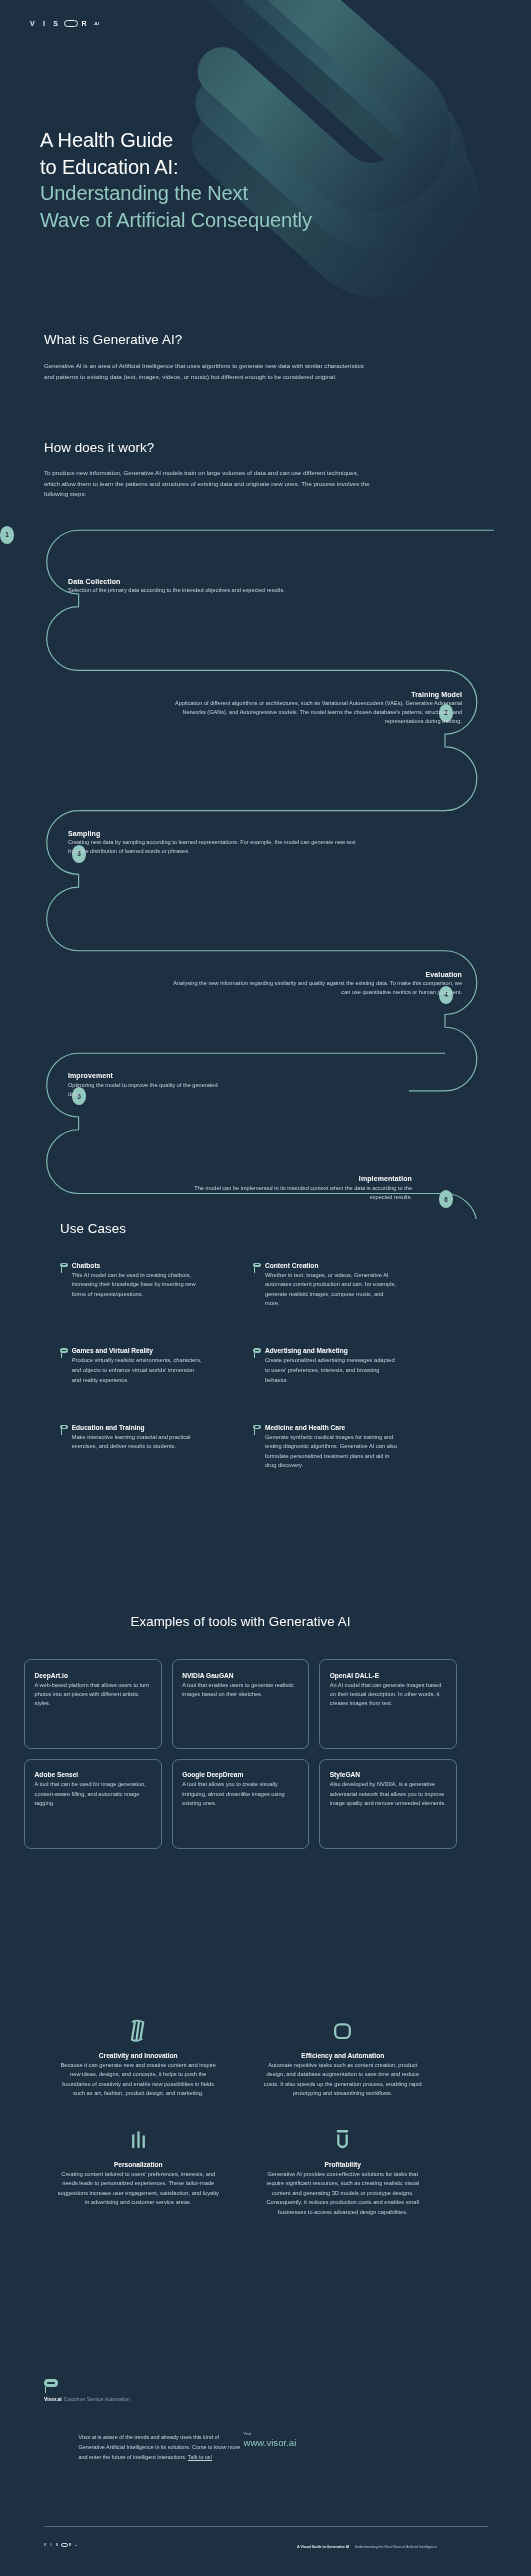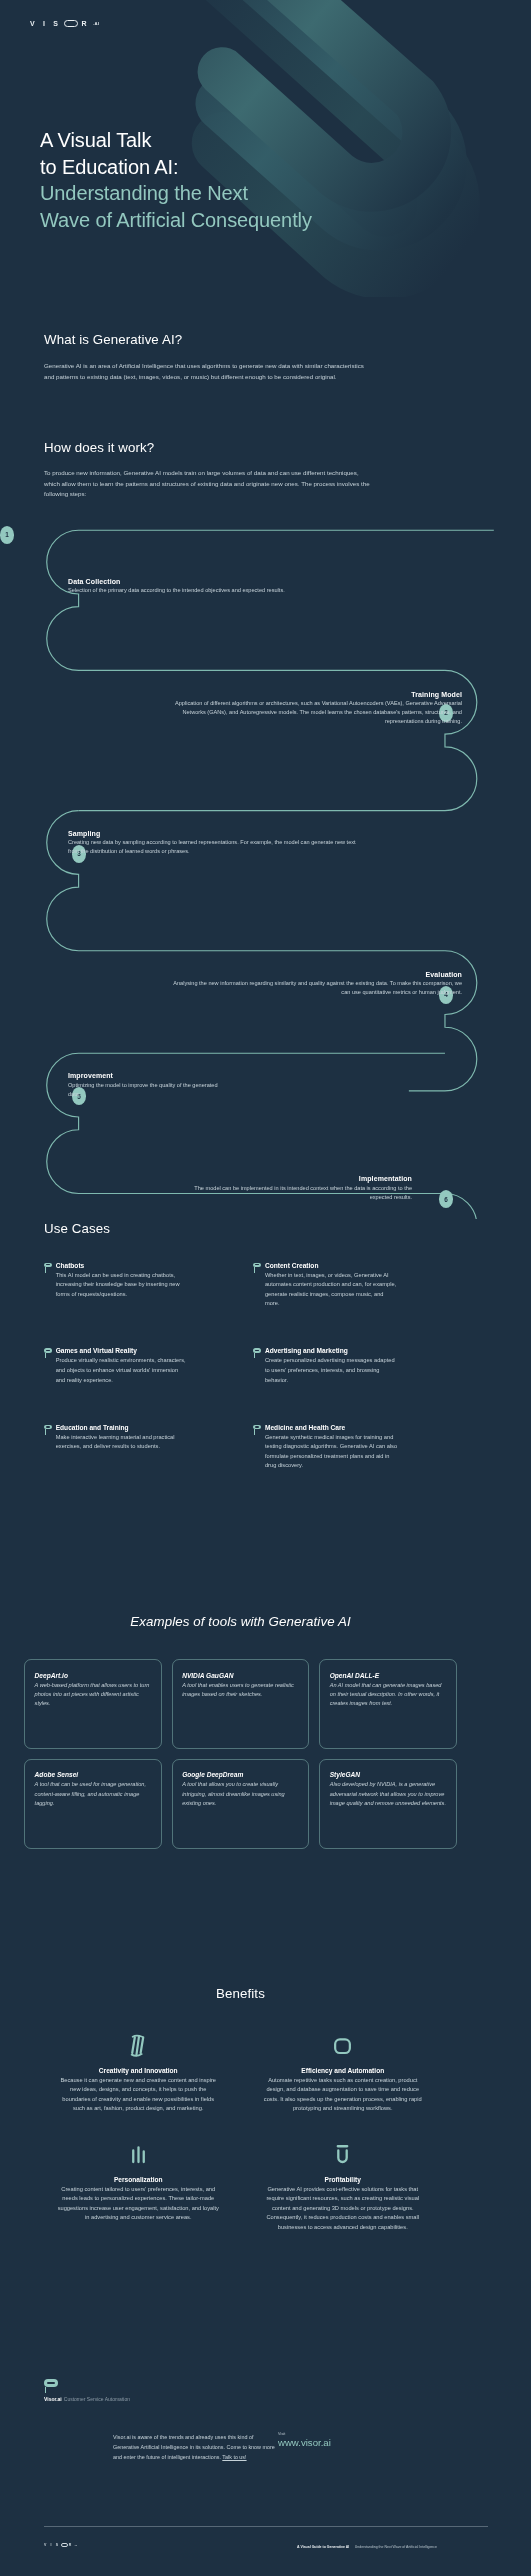--- a/index.html
+++ b/index.html
@@ -121,21 +121,21 @@
     </div>
 
     <div class="logo">
       <span class="logo-letters">V I S</span>
       <span class="logo-pill"></span>
       <span class="logo-letters">R</span>
       <span class="logo-ai">.AI</span>
     </div>
 
     <h1 class="hero-title">
-      <span class="l white">A Visual Talk</span>
+      <span class="l white">A Health Guide</span>
       <span class="l white">to Education AI:</span>
       <span class="l teal">Understanding the Next</span>
       <span class="l teal">Wave of Artificial Consequently</span>
     </h1>
   </section>
 
   <section class="sec" style="top:332px;">
     <div style="padding:0 44px;">
       <h2 class="sec-title">What is Generative AI?</h2>
       <p class="body" style="margin-top:14px;max-width:327px;">Generative AI is an area of Artificial Intelligence that uses algorithms to generate new data with similar characteristics and patterns to existing data (text, images, videos, or music) but different enough to be considered original.</p>
@@ -216,21 +216,21 @@
           <span>6</span>
         </div>
       <div class="step r" style="right:69px;top:126px;">
         <h3>Implementation</h3>
         <p style="max-width:234px;margin-left:auto;">The model can be implemented in its intended context when the data is according to the expected results.</p>
       </div>
     </div>
   </section>
 
   <section class="sec" style="top:1221px;">
-    <div style="padding:0 44px;">
+    <div style="padding:0 60px;">
       <h2 class="sec-title">Use Cases</h2>
 
       <div class="uc-grid" style="margin-top:25.5px;">
         <div class="uc">
           <span class="uc-mark"></span>
           <h3>Chatbots</h3>
           <p>This AI model can be used in creating chatbots, increasing their knowledge base by inserting new forms of requests/questions.</p>
         </div>
         <div class="uc">
           <span class="uc-mark"></span>
@@ -255,21 +255,21 @@
         <div class="uc" style="margin-top:14px;">
           <span class="uc-mark"></span>
           <h3>Medicine and Health Care</h3>
           <p>Generate synthetic medical images for training and testing diagnostic algorithms. Generative AI can also formulate personalized treatment plans and aid in drug discovery.</p>
         </div>
       </div>
     </div>
   </section>
 
   <section class="sec" style="top:1614px;">
-    <div style="padding:0 24px;font-style:italic;">
+    <div style="padding:0 24px;">
       <h2 class="sec-title" style="text-align:center;">Examples of tools with Generative AI</h2>
 
       <div class="tools-grid" style="margin-top:30px;">
         <div class="tcard">
           <h3>DeepArt.io</h3>
           <p>A web-based platform that allows users to turn photos into art pieces with different artistic styles.</p>
         </div>
         <div class="tcard">
           <h3>NVIDIA GauGAN</h3>
           <p>A tool that enables users to generate realistic images based on their sketches.</p>
@@ -289,21 +289,20 @@
         <div class="tcard">
           <h3>StyleGAN</h3>
           <p>Also developed by NVIDIA, is a generative adversarial network that allows you to improve image quality and remove unneeded elements.</p>
         </div>
       </div>
     </div>
   </section>
 
   <section class="sec" style="top:1986px;">
     <div style="padding:0 44px;">
-      <h2 class="sec-title" style="text-align:center;">Benefits</h2>
 
       <div class="ben-grid" style="margin-top:33px;">
         <div class="ben">
           <div class="ico">
             <svg width="21" height="24.4" viewBox="0 0 40 46" fill="none" stroke="#93c8bf" stroke-width="4.2" stroke-linecap="round">
               <path d="M13 6 L8 36 M21 4 L16 40 M29 6 L24 36"></path>
               <path d="M9 5 Q16 1 27 5" stroke-width="3.4"></path>
               <path d="M7 39 Q16 44 26 38" stroke-width="3.4"></path>
             </svg>
           </div>
@@ -349,21 +348,21 @@
     <div style="padding:0 44px;">
 
       <div>
         <div class="fb-mark"></div>
         <div style="margin-top:8.5px;display:flex;align-items:baseline;">
           <span class="fb-name">Visor.ai</span>
           <span class="fb-tag">Customer Service Automation</span>
         </div>
       </div>
 
-      <div style="display:flex;justify-content:flex-end;margin-top:30px;">
+      <div style="display:flex;justify-content:center;margin-top:30px;">
         <p class="f-copy"><span>Visor.ai is aware of the trends and already uses this kind of Generative Artificial Intelligence in its solutions. Come to know more and enter the future of intelligent interactions. </span><a href="#">Talk to us!</a></p>
 
         <div style="width:159px;">
           <div class="f-visit">Visit</div>
           <div class="f-url">www.visor.ai</div>
         </div>
       </div>
 
       <div class="f-rule" style="margin-top:64px;"></div>
 

